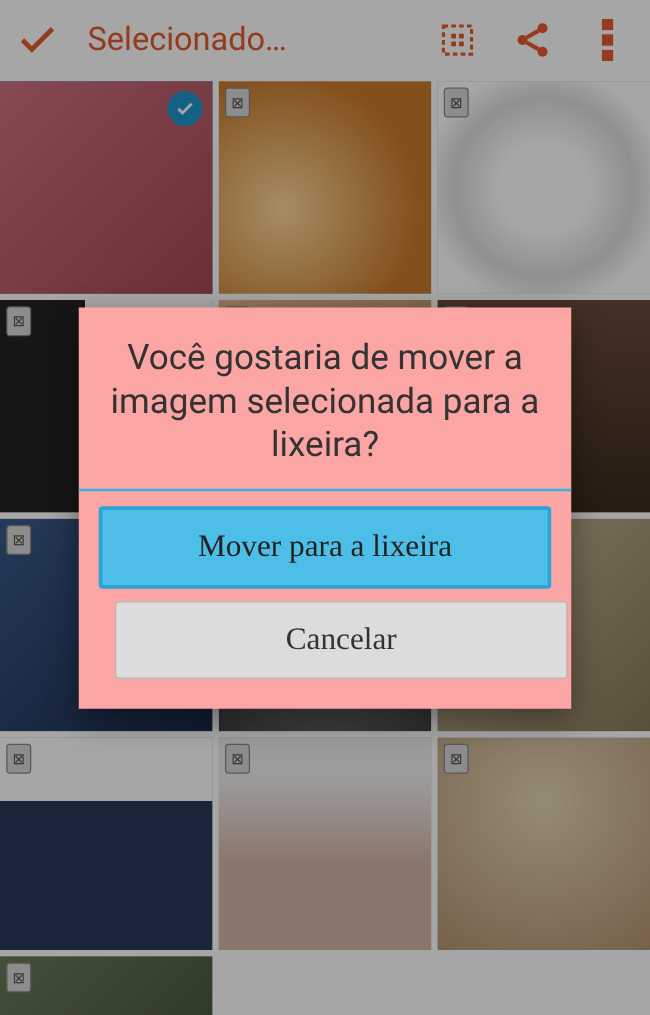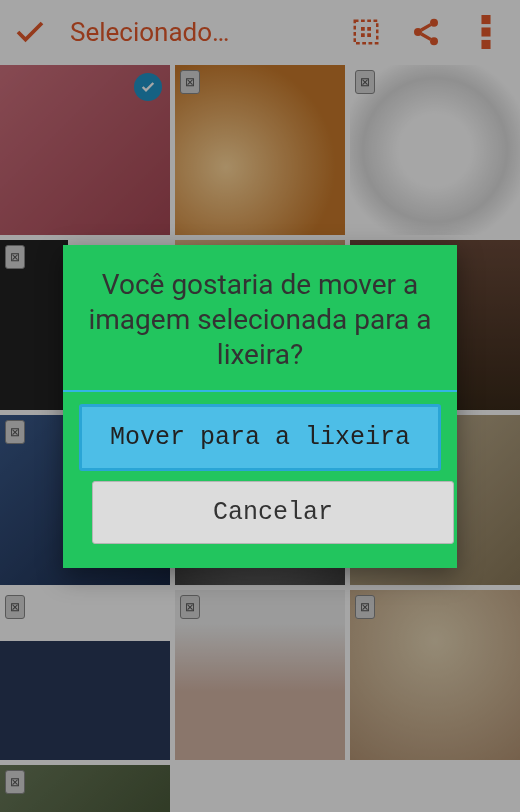--- a/index.html
+++ b/index.html
@@ -81,21 +81,21 @@
       position: absolute;
       inset: 0;
       background: rgba(0,0,0,0.35);
       display: flex;
       align-items: center;
       justify-content: center;
       z-index: 10;
     }
     .dialog {
       width: 394px;
-      background: #22c55e;
+      background: #fca5a5;
       box-shadow: 0 8px 24px rgba(0,0,0,0.4);
       padding: 22px 16px 14px;
     }
     .dialog-title {
       font-size: 28px;
       color: #333;
       text-align: center;
       font-weight: 400;
       line-height: 1.25;
       padding: 0 8px 18px;
@@ -104,21 +104,21 @@
     .btn {
       display: block;
       width: 100%;
       padding: 16px 0;
       font-size: 25px;
       text-align: center;
       border: 1px solid #b5b5b5;
       border-radius: 3px;
       margin-bottom: 10px;
       cursor: pointer;
-      font-family: Liberation Mono, monospace;
+      font-family: Liberation Serif, serif;
     }
     .btn-primary {
       background: #4dbee7;
       color: #222;
       border: 3px solid #2aa5d6;
     }
     .btn-secondary {
       background: #dcdcdc;
       color: #333;
       margin-left: 13px;

